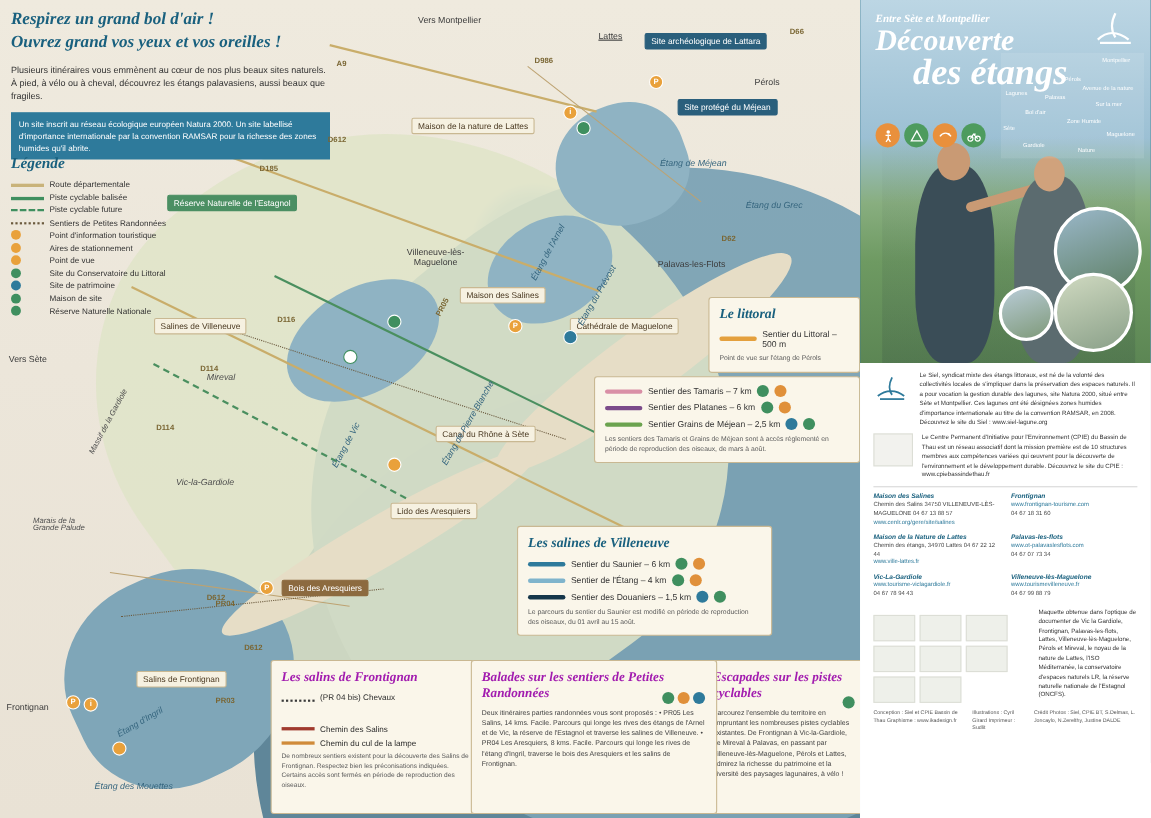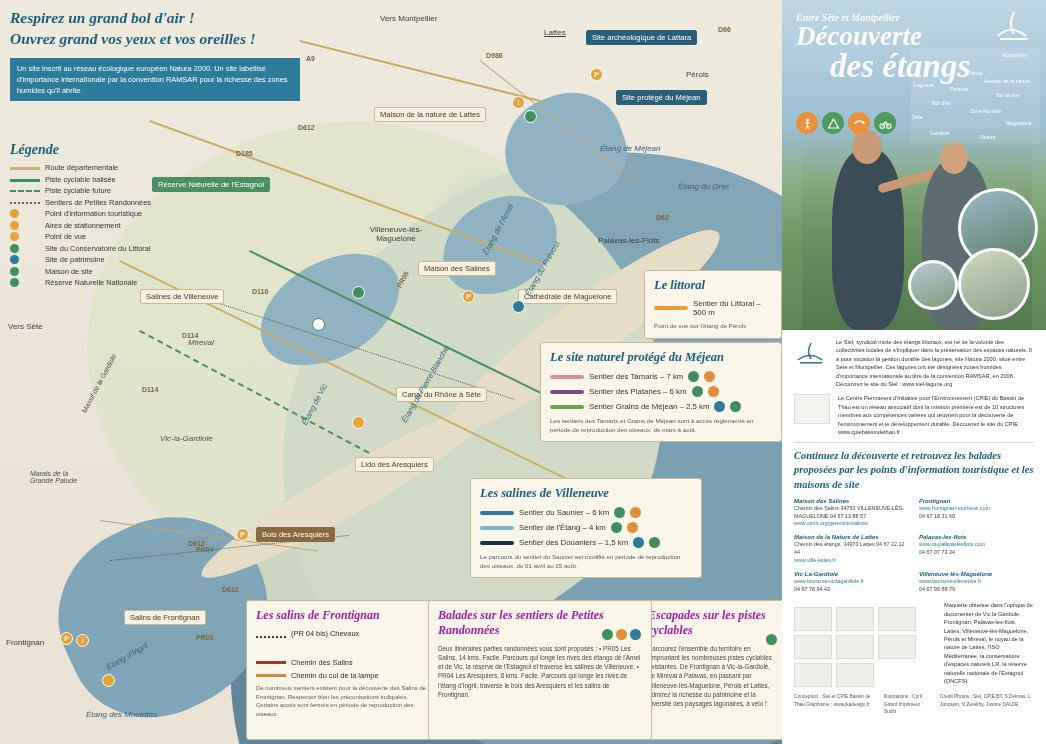--- a/index.html
+++ b/index.html
@@ -227,20 +227,21 @@
     <div class="cycle" style="left:250px;top:250px;width:330px;transform:rotate(26deg);"></div>
     <div class="cycle-dash" style="left:140px;top:330px;width:260px;transform:rotate(28deg);"></div>
     <div class="trail" style="left:110px;top:560px;width:240px;transform:rotate(-6deg);"></div>
     <div class="trail" style="left:210px;top:300px;width:320px;transform:rotate(18deg);"></div>
 
     <div class="headline">
       <h1>
         <span>Respirez un grand bol d'air !</span><br>
         <span>Ouvrez grand vos yeux et vos oreilles !</span>
       </h1>
+      <p>Plusieurs itinéraires vous emmènent au cœur de nos plus beaux sites naturels. À pied, à vélo ou à cheval, découvrez les étangs palavasiens, aussi beaux que fragiles.</p>
       <div class="natura">Un site inscrit au réseau écologique européen Natura 2000. Un site labellisé d'importance internationale par la convention RAMSAR pour la richesse des zones humides qu'il abrite.</div>
     </div>
 
     <div class="legend">
       <h2>Légende</h2>
 
       <div class="lg-row">
         <span class="lg-key">
             <i class="k-dep"></i>
           </span>
@@ -356,21 +357,20 @@
     <div class="box" style="left:644px;top:270px;width:118px;">
       <h3>Le littoral</h3>
       <div class="row">
         <span class="swatch" style="background:#e4a03d;"></span>
         <span>Sentier du Littoral – 500 m</span>
       </div>
       <div class="note">Point de vue sur l'étang de Pérols</div>
     </div>
 
     <div class="box" style="left:540px;top:342px;width:222px;">
-      <h3>Le site naturel protégé du Méjean</h3>
       <div class="row">
         <span class="swatch" style="background:#d98fa6;"></span>
         <span>Sentier des Tamaris – 7 km</span>
         <span class="mini-ico"></span>
         <span class="mini-ico o"></span>
       </div>
       <div class="row">
         <span class="swatch" style="background:#7b4b8a;"></span>
         <span>Sentier des Platanes – 6 km</span>
         <span class="mini-ico"></span>
@@ -530,21 +530,20 @@
           </div>
           <div class="cb-text" style="flex:1;">Le Siel, syndicat mixte des étangs littoraux, est né de la volonté des collectivités locales de s'impliquer dans la préservation des espaces naturels. Il a pour vocation la gestion durable des lagunes, site Natura 2000, situé entre Sète et Montpellier. Ces lagunes ont été désignées zones humides d'importance internationale au titre de la convention RAMSAR, en 2008. Découvrez le site du Siel : www.siel-lagune.org</div>
         </div>
         <div class="cb-block" style="display:flex;gap:8px;align-items:flex-start;">
           <div style="flex:0 0 34px;height:28px;border:1px solid #dcded6;background:#f2f2ee;"></div>
           <div class="cb-text" style="flex:1;">Le Centre Permanent d'Initiative pour l'Environnement (CPIE) du Bassin de Thau est un réseau associatif dont la mission première est de 10 structures membres aux compétences variées qui œuvrent pour la découverte de l'environnement et le développement durable. Découvrez le site du CPIE : www.cpiebassindethau.fr</div>
         </div>
 
         <div class="hr"></div>
 
-        <div class="cover-h2">Continuez la découverte et retrouvez les balades proposées par les points d'information touristique et les maisons de site</div>
 
         <div class="contacts">
           <div class="contact">
             <h4>Maison des Salines</h4>
             <p>Chemin des Salins
 34750 VILLENEUVE-LÈS-MAGUELONE
 04 67 13 88 57</p>
             <p class="url">www.cenlr.org/gere/site/salines</p>
           </div>
           <div class="contact">

